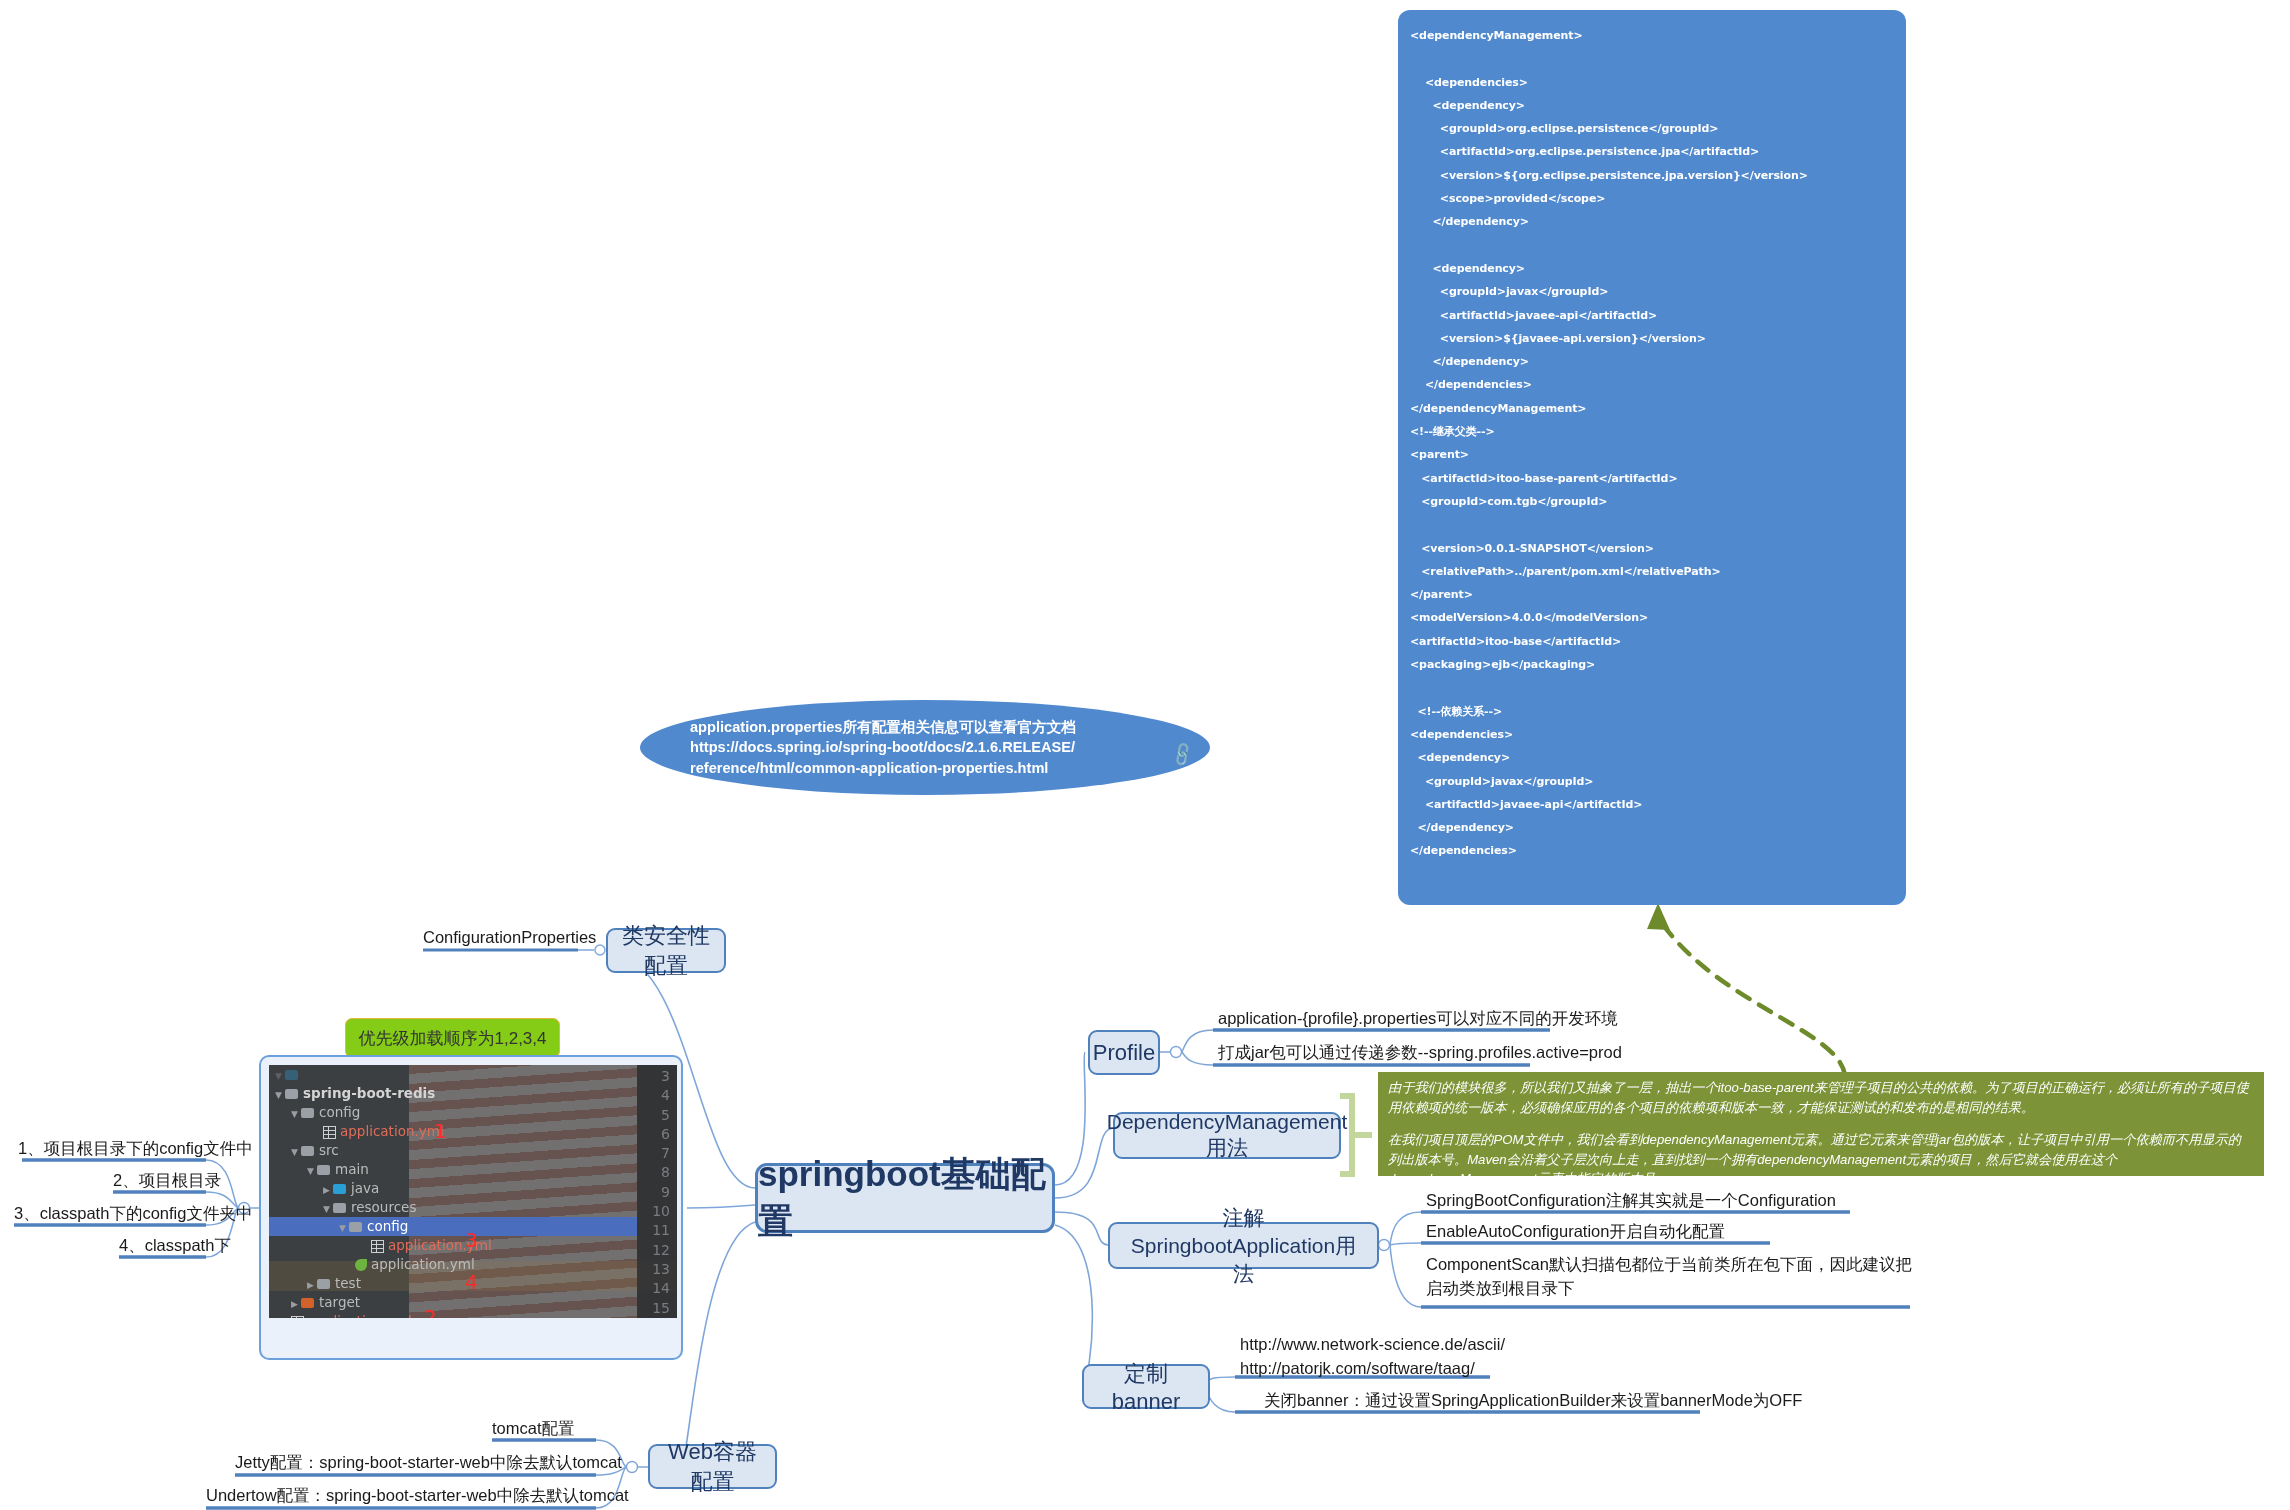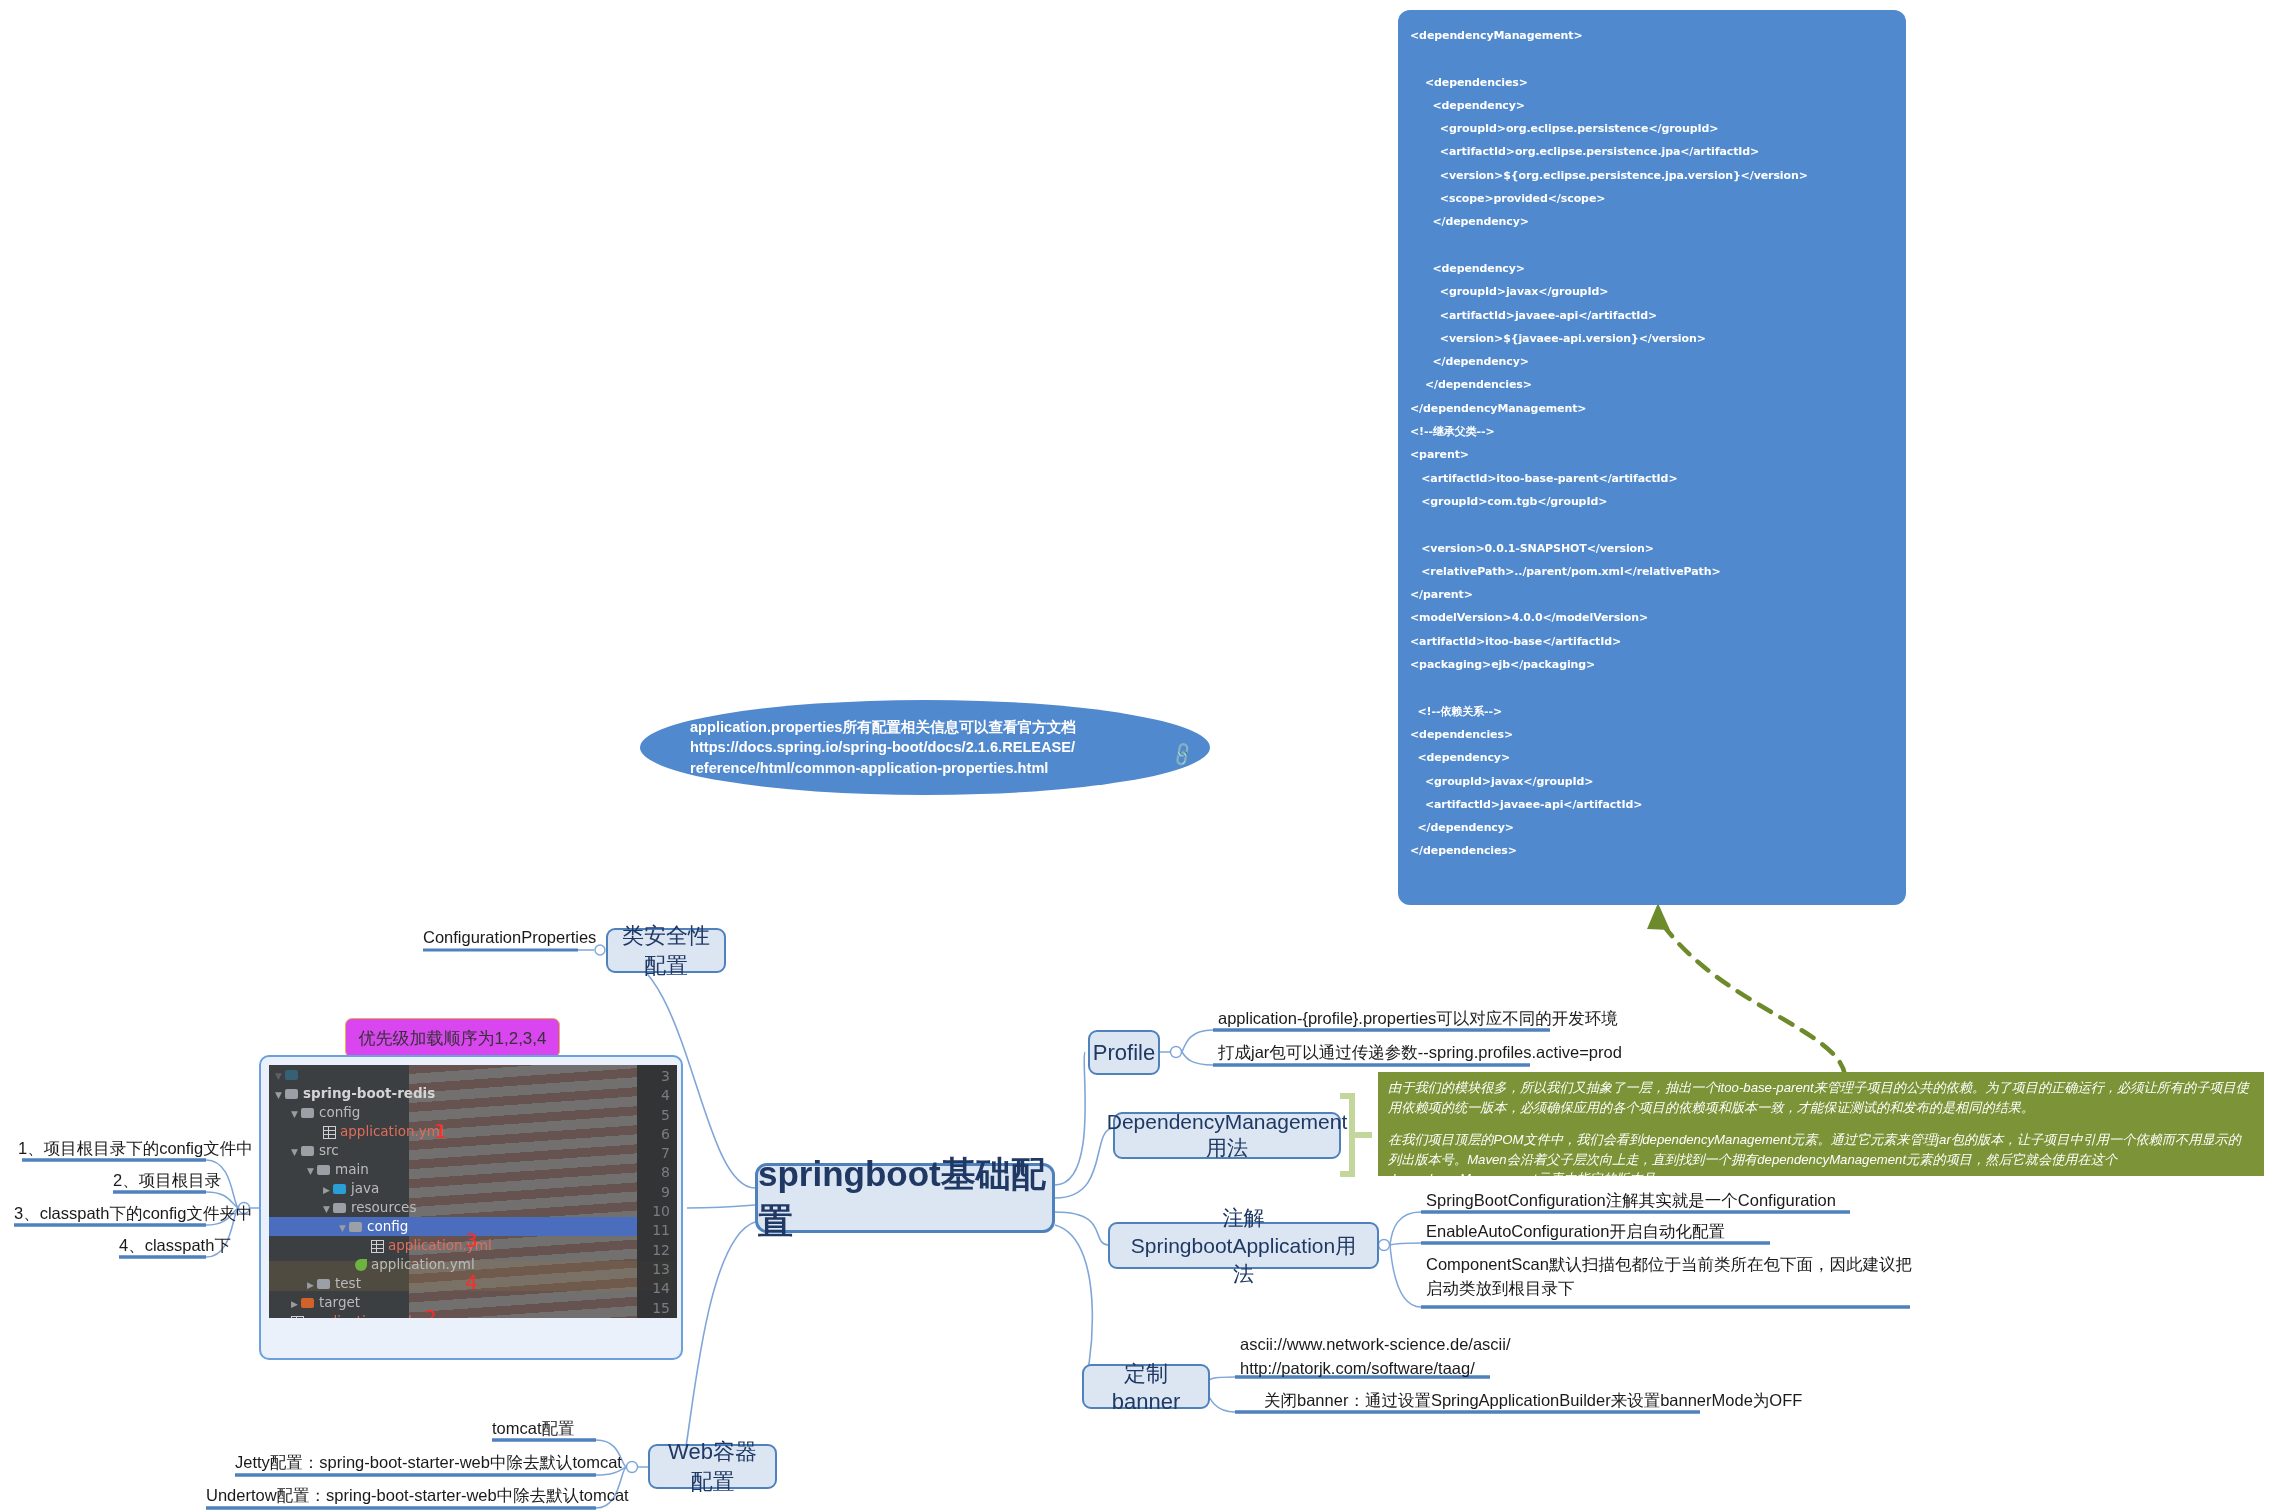--- a/index.html
+++ b/index.html
@@ -33,21 +33,21 @@
     background:#DCE6F2;border:3px solid #4F81BD;border-radius:12px;
     color:#1F3864;font-size:35px;font-weight:bold;display:flex;
     align-items:center;justify-content:center;box-sizing:border-box;}
 
   
   .leaf{position:absolute;font-size:16.5px;color:#1a1a1a;white-space:nowrap;}
   .leaf.wrap{white-space:normal;}
 
   
   .tip{position:absolute;left:345px;top:1018px;width:215px;height:40px;
-    background:#d946ef;border:1.6px solid #E8B53E;border-radius:7px;
+    background:#84cc16;border:1.6px solid #E8B53E;border-radius:7px;
     color:#333;font-size:17px;display:flex;align-items:center;
     justify-content:center;box-sizing:border-box;}
   .tip-tail{position:absolute;left:447px;top:1056px;width:0;height:0;
     border-left:9px solid transparent;border-right:9px solid transparent;
     border-top:16px solid #FFF2CC;filter:drop-shadow(0 1px 0 #E8B53E);}
 
   
   .idecard{position:absolute;left:259px;top:1055px;width:424px;height:305px;
     background:#EAF1FA;border:2.4px solid #6CA0DC;border-radius:10px;
     box-sizing:border-box;padding:8px 8px 0 8px;}
@@ -341,18 +341,18 @@
     <p>    在我们项目顶层的POM文件中，我们会看到dependencyManagement元素。通过它元素来管理jar包的版本，让子项目中引用一个依赖而不用显示的列出版本号。Maven会沿着父子层次向上走，直到找到一个拥有dependencyManagement元素的项目，然后它就会使用在这个dependencyManagement元素中指定的版本号。</p>
   </div>
 
   <div class="node" style="left:1108px;top:1222px;width:271px;height:47px;font-size:21px;">注解SpringbootApplication用法</div>
   <div class="leaf" style="left:1426px;top:1190px;">SpringBootConfiguration注解其实就是一个Configuration</div>
   <div class="leaf" style="left:1426px;top:1221px;">EnableAutoConfiguration开启自动化配置</div>
   <div class="leaf wrap" style="left:1426px;top:1252px;width:490px;line-height:24px;">ComponentScan默认扫描包都位于当前类所在包下面，因此建议把启动类放到根目录下</div>
 
   <div class="node" style="left:1082px;top:1364px;width:128px;height:45px;">定制banner</div>
   <div class="leaf" style="left:1240px;top:1332px;line-height:24px;">
-    <div>ascii://www.network-science.de/ascii/</div>
+    <div>http://www.network-science.de/ascii/</div>
     <div>http://patorjk.com/software/taag/</div>
   </div>
   <div class="leaf" style="left:1264px;top:1390px;">关闭banner：通过设置SpringApplicationBuilder来设置bannerMode为OFF</div>
 
 </div>
 
 </body></html>

